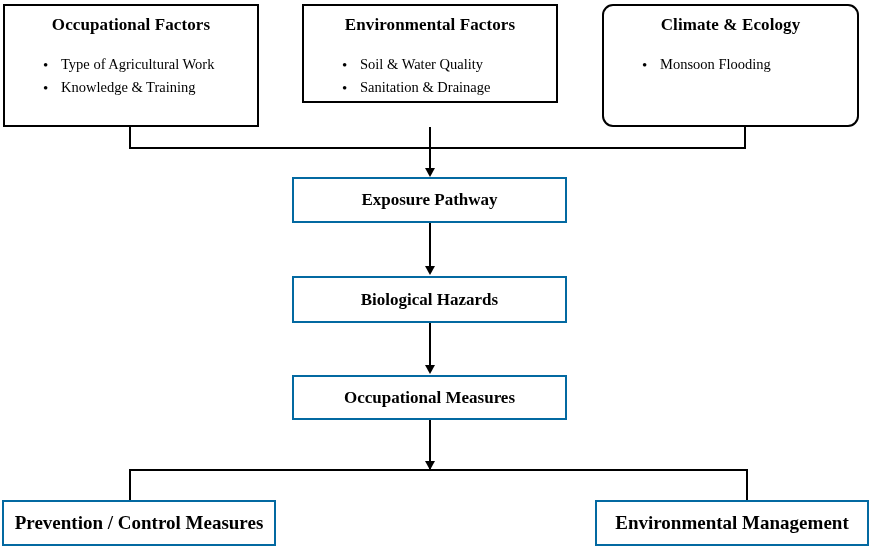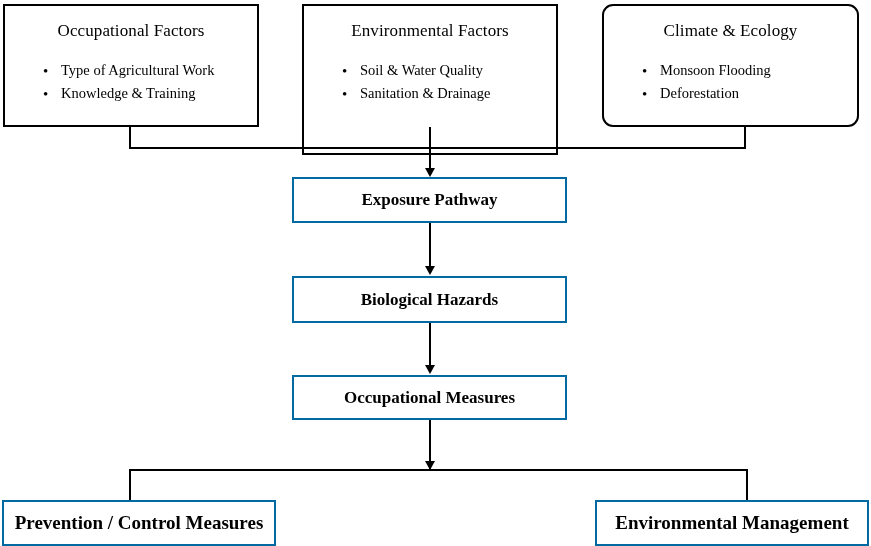--- a/index.html
+++ b/index.html
@@ -27,25 +27,25 @@
   .node.black {
     border: 2px solid #000000;
   }
   .node.teal {
     border: 2px solid #0369a1;
   }
 
   
   .factor-title {
     text-align: center;
-    font-weight: normal;
+    font-weight: bold;
     font-size: 17px;
     color: #000;
     letter-spacing: 0.1px;
-    margin-top: 15px;
+    margin-top: 9px;
   }
   .factor-list {
     margin: 4px;
     padding: 0;
     list-style: none;
     margin-top: 18px;
   }
   .factor-list li {
     position: relative;
     font-size: 14.5px;
@@ -106,33 +106,32 @@
 <div id="canvas">
 
   <div class="node black" style="left:3px; top:4px; width:256px; height:123px;">
     <div class="factor-title">Occupational Factors</div>
     <ul class="factor-list">
       <li>Type of Agricultural Work</li>
       <li>Knowledge &amp; Training</li>
     </ul>
   </div>
 
-  <div class="node black" style="left:302px; top:4px; width:256px; height:151px;">
+  <div class="node black" style="left:302px; top:4px; width:256px; height:99px;">
     <div class="factor-title">Environmental Factors</div>
     <ul class="factor-list">
       <li>Soil &amp; Water Quality</li>
       <li>Sanitation &amp; Drainage</li>
     </ul>
   </div>
 
   <div class="node black" style="left:602px; top:4px; width:257px; height:123px;border-radius:11px;">
     <div class="factor-title">Climate &amp; Ecology</div>
     <ul class="factor-list">
       <li>Monsoon Flooding</li>
-      <li>Deforestation</li>
     </ul>
   </div>
 
   <div class="line v" style="left:129px; top:127px; height:22px;"></div>
 
   <div class="line v" style="left:744px; top:127px; height:22px;"></div>
 
   <div class="line h" style="left:129px; top:147px; width:617px;"></div>
 
   <div class="line v" style="left:429px; top:127px; height:43px;"></div>

